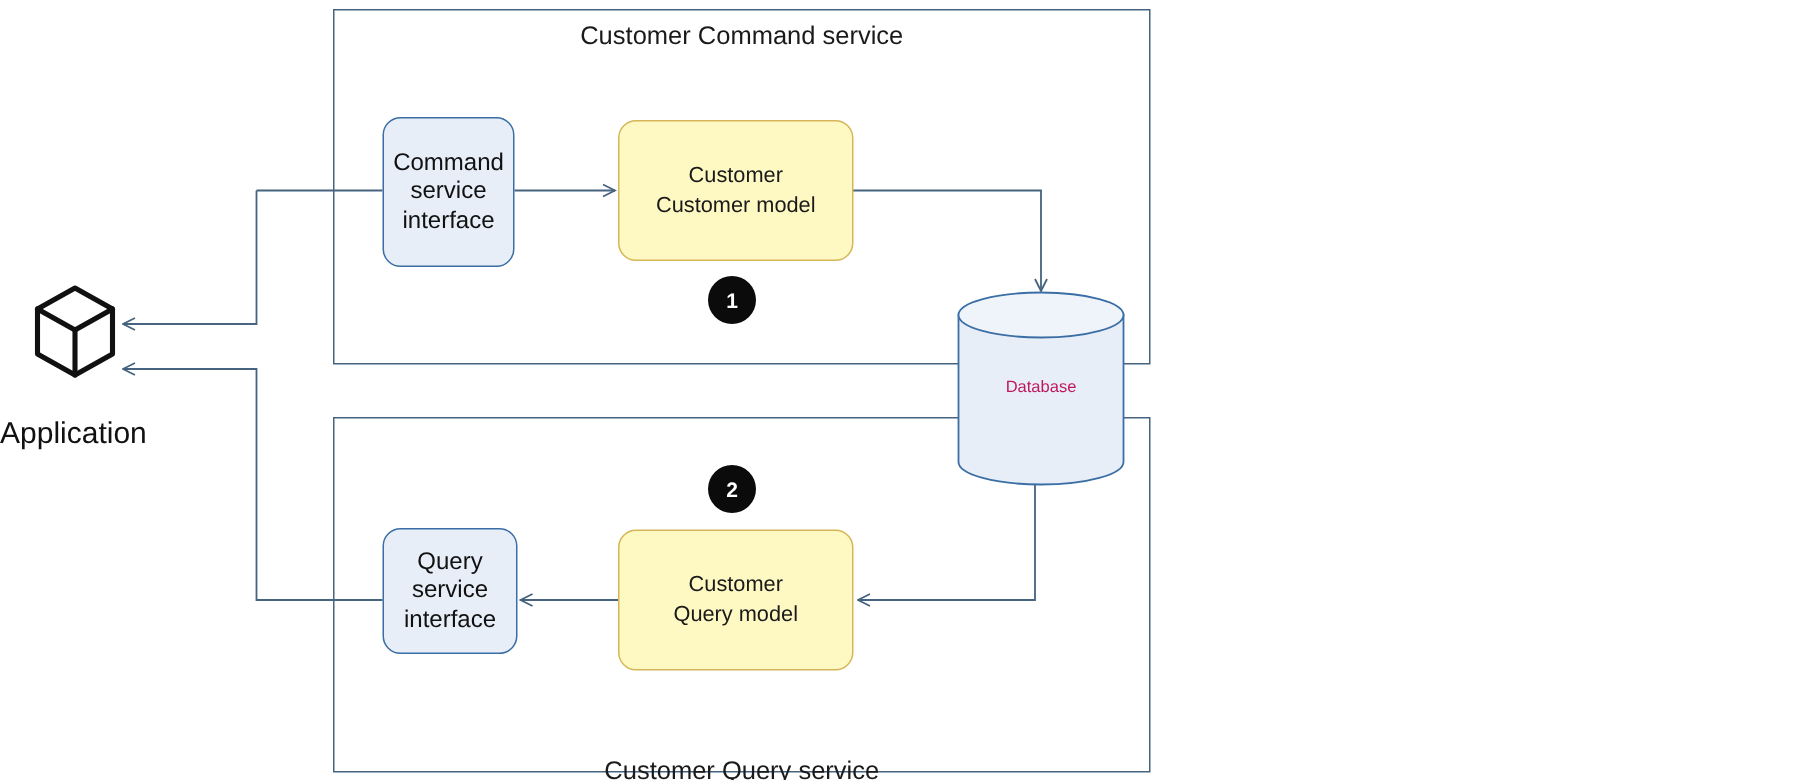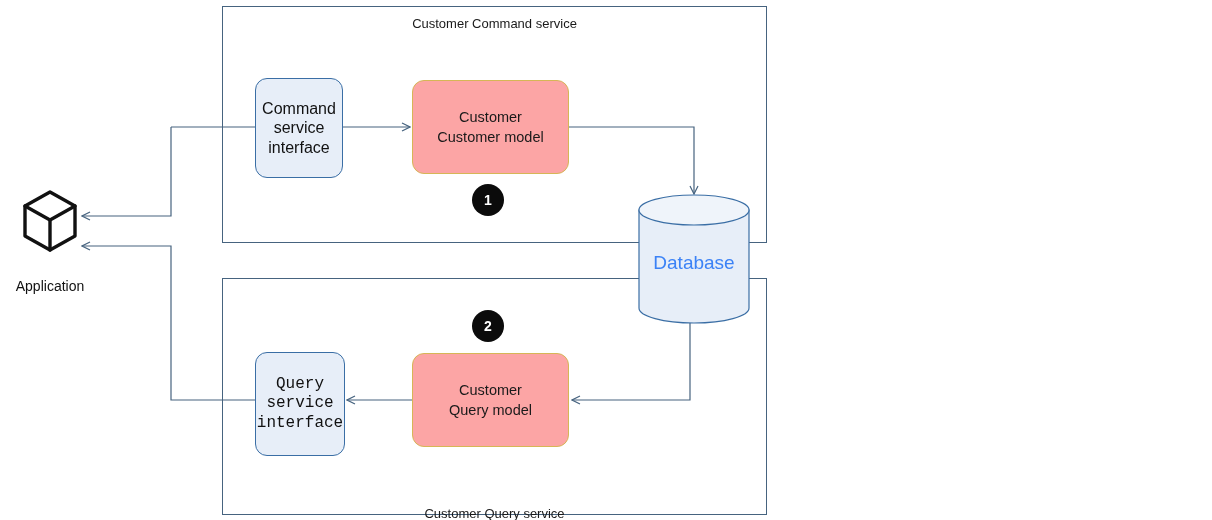--- a/index.html
+++ b/index.html
@@ -16,40 +16,40 @@
   .node{position:absolute;box-sizing:border-box;display:flex;align-items:center;justify-content:center;text-align:center;}
 
   
   .container-box{
     border:1px solid #46637f;
     background:transparent;
   }
   .container-title{
     position:absolute;
     color:#1a1a1a;
-    font-size:13px;
+    font-size:17px;
     line-height:19px;
     white-space:nowrap;
     text-align:center;
   }
 
   
   .iface-box{
     background:#e7eef8;
     border:1px solid #3a6ea5;
     border-radius:12px;
     color:#111111;
     font-size:16px;
     line-height:19.5px;
     z-index:3;
   }
 
   
   .model-box{
-    background:#fca5a5;
+    background:#fef9c3;
     border:1px solid #d6b656;
     border-radius:12px;
     color:#1a1a1a;
     font-size:14.5px;
     line-height:20px;
     z-index:3;
   }
 
   
   .badge{
@@ -66,33 +66,32 @@
 
   
   .db-wrap{
     position:absolute;
     z-index:4;
   }
   .db-label{
     position:absolute;
     left:0;width:100%;
     text-align:center;
-    color:#3b82f6;
-    font-size:19px;
+    color:#be185d;
+    font-size:11px;
     z-index:6;
     pointer-events:none;
   }
 
   
   .app-wrap{position:absolute;z-index:4;}
   .app-label{
     position:absolute;
-    text-align:center;
     color:#111111;
-    font-size:14px;
+    font-size:20px;
     white-space:nowrap;
   }
   .lines{z-index:1;}
 </style>
 </head>
 <body>
 
 <div id="stage">
 
   <svg class="layer lines" viewBox="0 0 1212 520" xmlns="http://www.w3.org/2000/svg">
@@ -135,21 +134,21 @@
     </div>
   </div>
 
   <div class="badge" style="left:472px;top:184px;">1</div>
 
   <div class="node container-box" style="left:222px;top:278px;width:545px;height:237px;"></div>
   <div class="container-title" style="left:222px;top:504px;width:545px;">Customer Query service</div>
 
   <div class="badge" style="left:472px;top:310px;">2</div>
 
-  <div class="node iface-box" style="left:255px;top:352px;width:90px;height:104px;font-family:Liberation Mono, monospace;">
+  <div class="node iface-box" style="left:255px;top:352px;width:90px;height:84px;">
     <div>
       <div>Query</div>
       <div>service</div>
       <div>interface</div>
     </div>
   </div>
 
   <div class="node model-box" style="left:412px;top:353px;width:157px;height:94px;">
     <div>
       <div>Customer</div>

